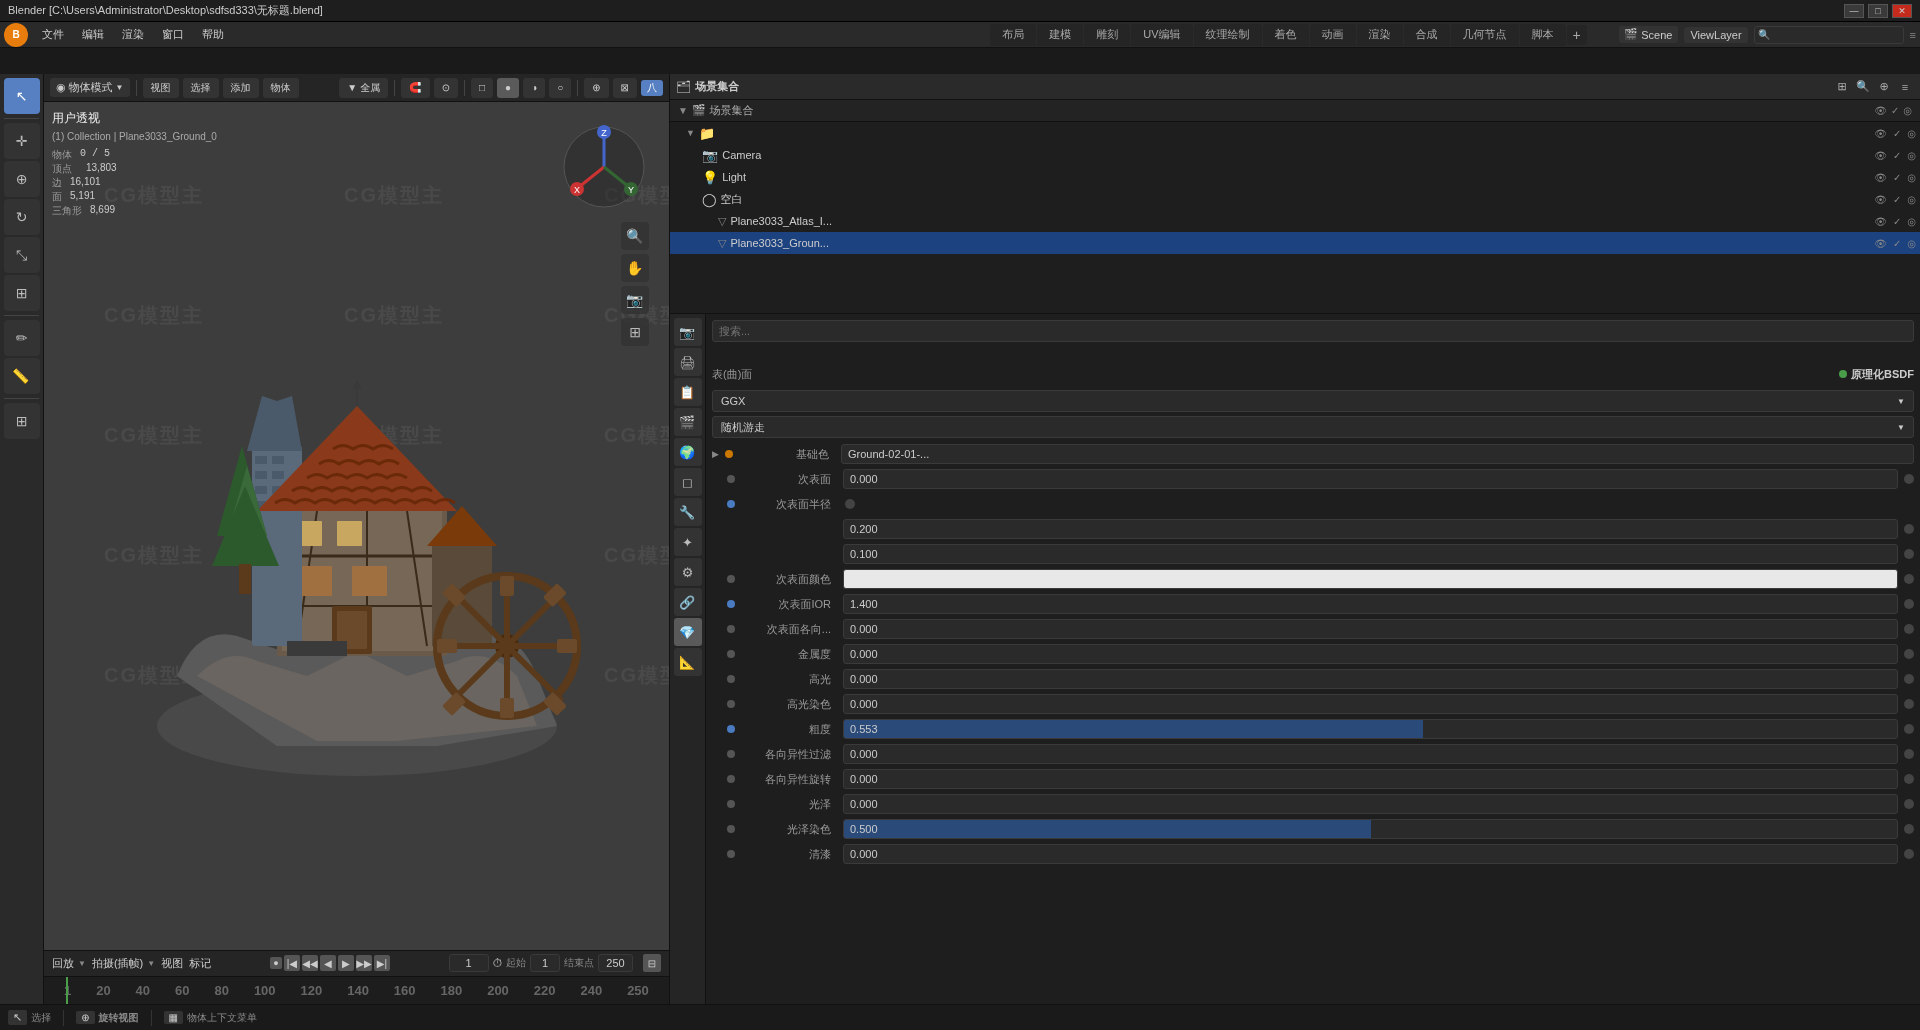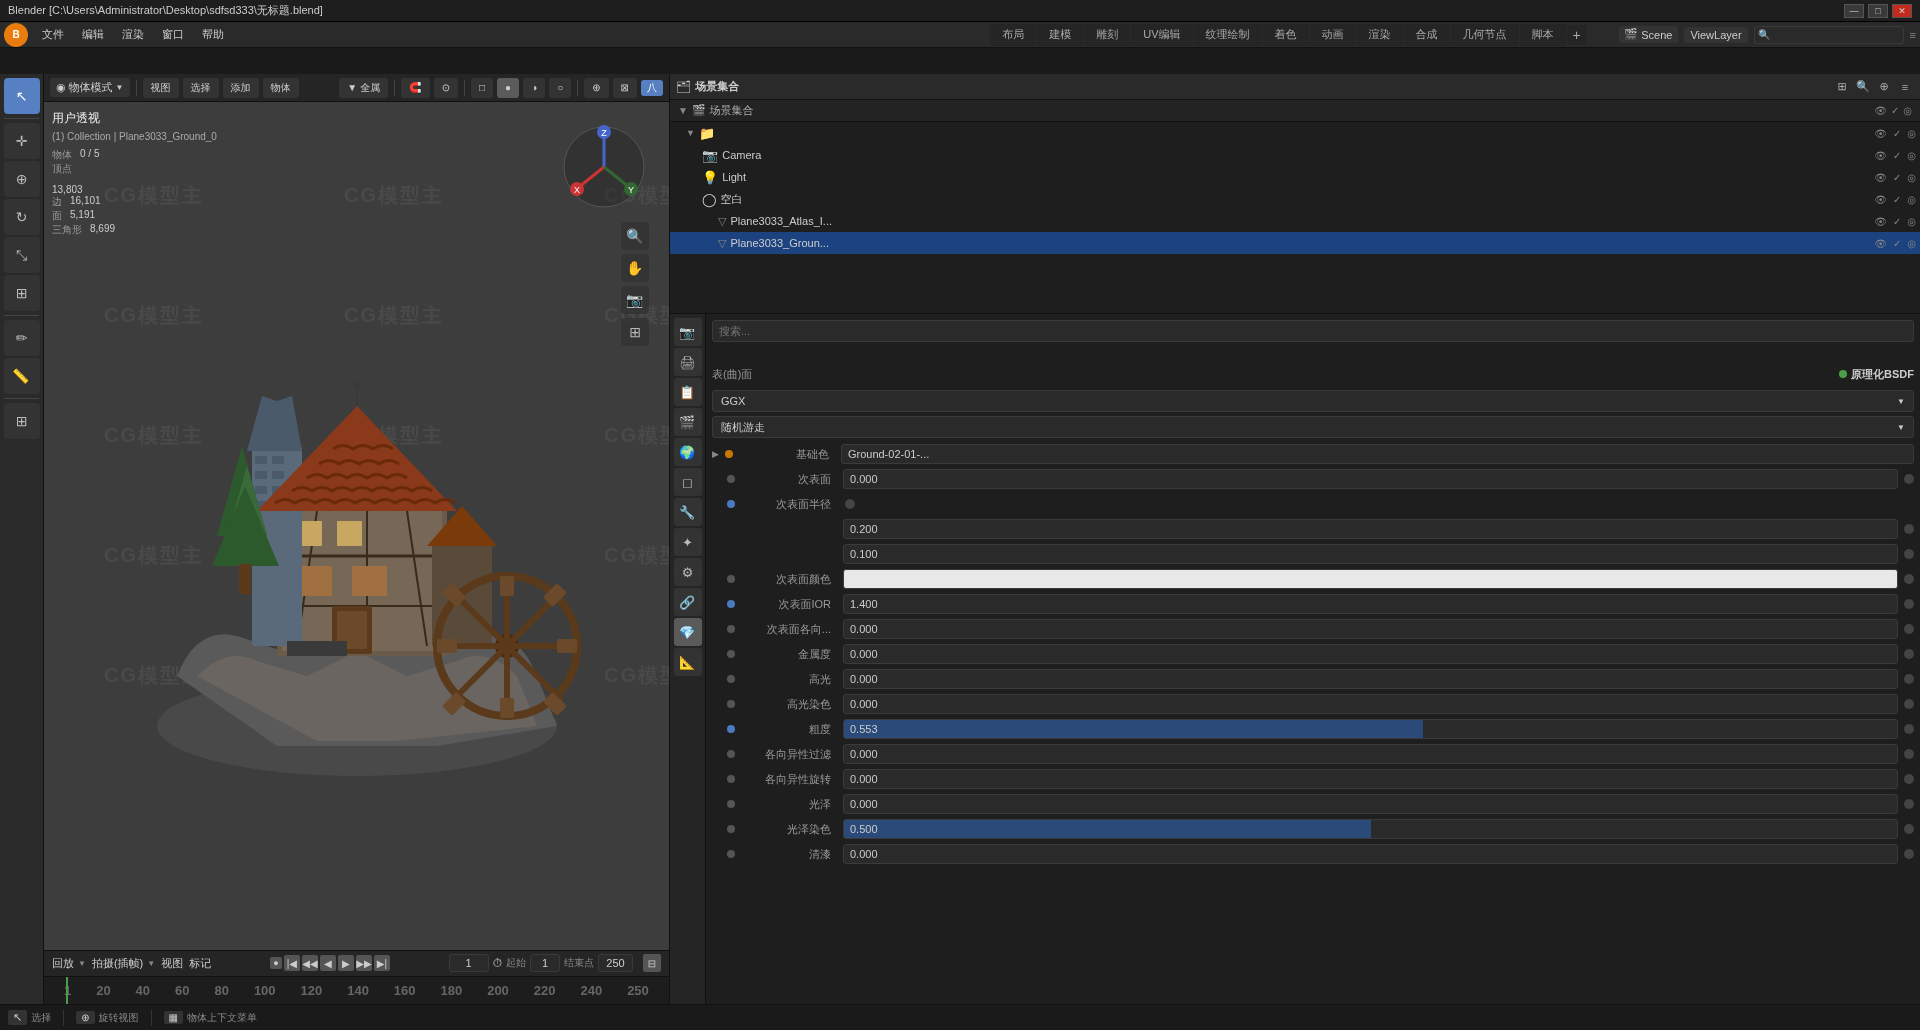--- a/index.html
+++ b/index.html
@@ -577,23 +577,23 @@
         <rect x="142" y="318" width="12" height="30" fill="#5a3a1a"></rect>
 
         <rect x="190" y="395" width="60" height="15" fill="#3a3a3a"></rect>
       </svg>
 
       <div style="position:absolute;left:8px;top:8px;z-index:10;">
         <div style="font-size:12px;color:#eee;margin-bottom:4px;">用户透视</div>
         <div style="font-size:10px;color:#aaa;margin-bottom:6px;">(1) Collection | Plane3033_Ground_0</div>
         <div style="display:flex;gap:8px;font-size:10px;color:#999;">
           <span>物体</span>
-          <span style="color:#ccc;">0 / 5</span>
-        </div>
-        <div style="display:flex;gap:8px;font-size:10px;color:#999;flex-direction:column;">
+          <span style="color:#ccc;font-family:Liberation Mono, monospace;">0 / 5</span>
+        </div>
+        <div style="display:flex;gap:14px;font-size:10px;color:#999;">
           <span>顶点</span>
           <span style="color:#ccc;">13,803</span>
         </div>
         <div style="display:flex;gap:8px;font-size:10px;color:#999;">
           <span>边</span>
           <span style="color:#ccc;">16,101</span>
         </div>
         <div style="display:flex;gap:8px;font-size:10px;color:#999;">
           <span>面</span>
           <span style="color:#ccc;">5,191</span>
@@ -1011,20 +1011,20 @@
 </div>
 
 <div id="statusbar">
   <div style="display:flex;align-items:center;gap:4px;">
     <span style="font-size:11px;background:#333;padding:1px 5px;border-radius:2px;">↖</span>
     <span style="font-size:10px;color:#888;">选择</span>
   </div>
   <div style="width:1px;height:16px;background:#333;"></div>
   <div style="display:flex;align-items:center;gap:4px;">
     <span style="font-size:10px;background:#333;padding:1px 5px;border-radius:2px;">⊕</span>
-    <span style="font-size:10px;color:#888;">旋转视图</span>
+    <span style="font-size:10px;color:#888;font-weight:bold;">旋转视图</span>
   </div>
   <div style="width:1px;height:16px;background:#333;"></div>
   <div style="display:flex;align-items:center;gap:4px;">
     <span style="font-size:10px;background:#333;padding:1px 5px;border-radius:2px;">▦</span>
     <span style="font-size:10px;color:#888;">物体上下文菜单</span>
   </div>
 </div>
 
 </body></html>

